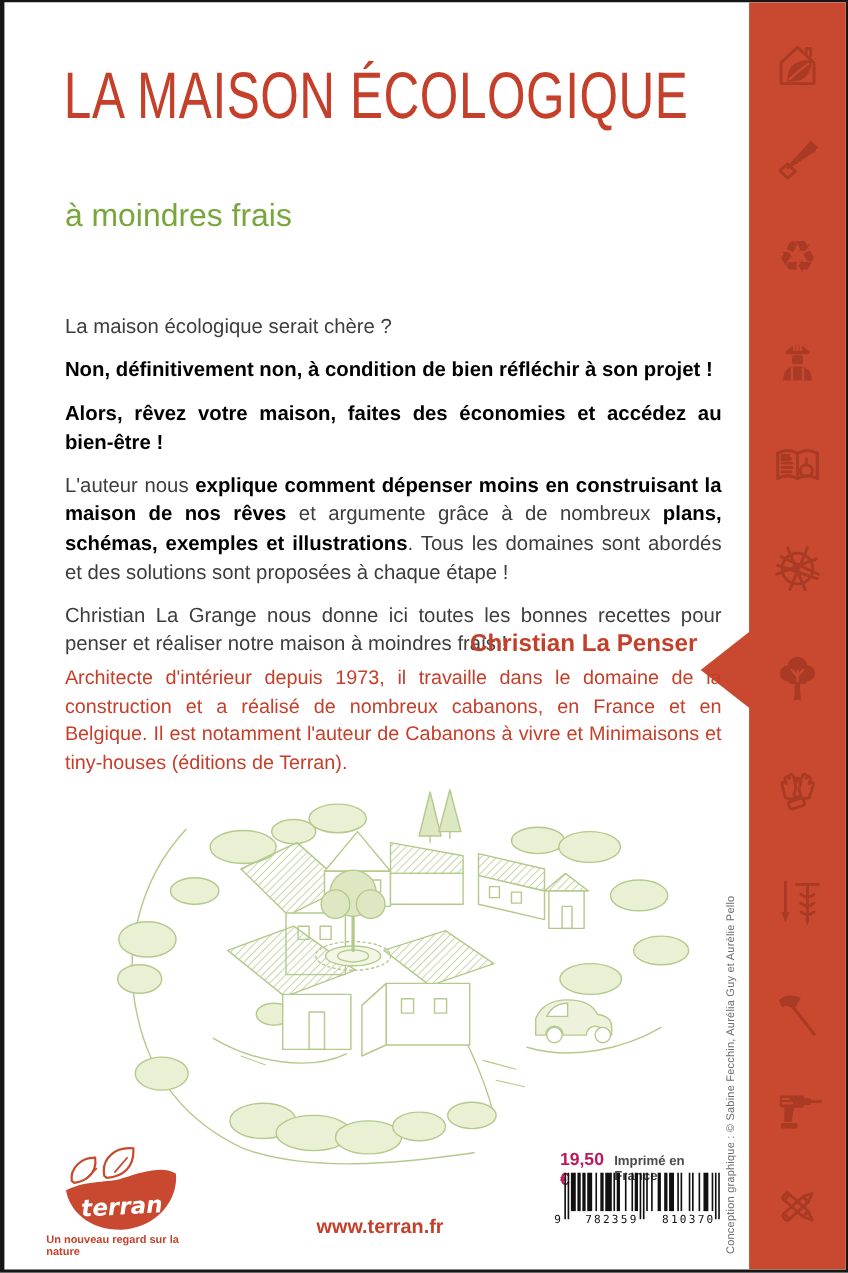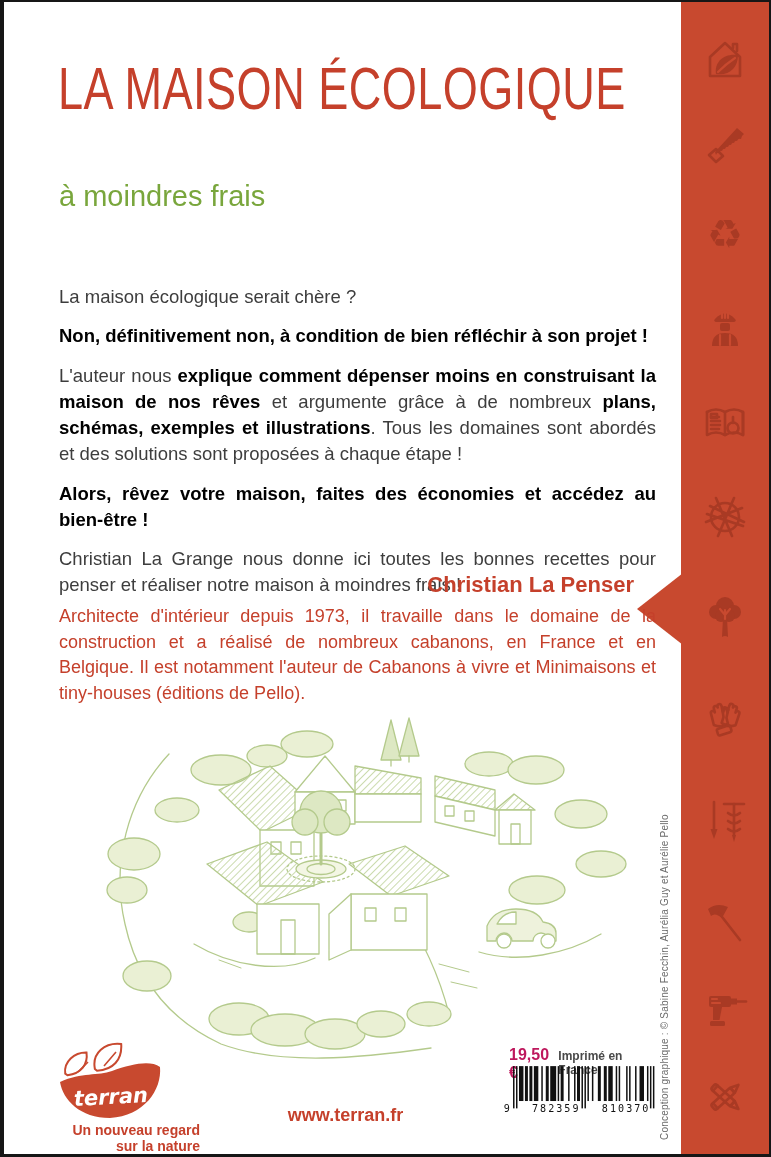--- a/index.html
+++ b/index.html
@@ -36,22 +36,22 @@
   .copy .b{font-weight:700; color:#000000;}
   
   .author{position:absolute; left:55px; top:570px; width:597px; color:#c5402b;}
   .author-name{font-size:22px; font-weight:700; text-align:right; padding-right:22px; margin:0 0 6px 0;}
   .author-bio{font-size:18px; line-height:1.42; text-align:justify; margin:0;}
   .author-bio .i{}
   
   .illus{position:absolute; left:95px; top:712px; width:560px; height:352px;}
   
   .logo{position:absolute; left:50px; top:1040px; width:114px; height:80px;}
-  .tagline{position:absolute; left:56px; top:1120px; width:140px; text-align:right;
-    color:#c5402b; font-size:14px; font-weight:700;}
+  .tagline{position:absolute; left:38px; top:1120px; width:140px; text-align:left;
+    color:#c5402b; font-size:10px; font-weight:700;}
   .website{position:absolute; left:0; top:1103px; width:683px; text-align:center;
     color:#c5402b; font-size:18px; font-weight:700;}
   .price-row{position:absolute; left:505px; top:1044px; width:148px;
     display:flex; justify-content:space-between; align-items:baseline;}
   .price{color:#be185d; font-size:16px; font-weight:700;}
   .printed{color:#4a4a4a; font-size:12px;font-weight:bold;}
   .barcode{position:absolute; left:498px; top:1062px; width:158px; height:52px;}
   .credit{position:absolute; left:655px; top:1138px; width:262px; height:16px;
     transform:rotate(-90deg); transform-origin:0 0;
     color:#6b6b6b; font-size:10px; letter-spacing:.2px; white-space:nowrap;}
@@ -169,28 +169,28 @@
 
   <h1 class="title">LA MAISON ÉCOLOGIQUE</h1>
   <h2 class="subtitle">
     <br>
     <span>à moindres frais</span>
   </h2>
 
   <div class="copy">
     <p><span>La maison écologique serait chère ?</span></p>
     <p><span class="b">Non, définitivement non, à condition de bien réfléchir à son projet !</span></p>
+    <p><span class="b">Alors, rêvez votre maison, faites des économies et accédez au bien-être !</span></p>
     <p><span>L'auteur nous </span><span class="b">explique comment dépenser moins en construisant la maison de nos rêves</span><span> et argumente grâce à de nombreux </span><span class="b">plans, schémas, exemples et illustrations</span><span>. Tous les domaines sont abordés et des solutions sont proposées à chaque étape !</span></p>
-    <p><span class="b">Alors, rêvez votre maison, faites des économies et accédez au bien-être !</span></p>
     <p><span>Christian La Grange nous donne ici toutes les bonnes recettes pour penser et réaliser notre maison à moindres frais !</span></p>
   </div>
 
   <div class="author">
     <p class="author-name">Christian La Penser</p>
-    <p class="author-bio"><span>Architecte d'intérieur depuis 1973, il travaille dans le domaine de la construction et a réalisé de nombreux cabanons, en France et en Belgique. Il est notamment l'auteur de </span><span class="i">Cabanons à vivre</span><span> et </span><span class="i">Minimaisons et tiny-houses</span><span> (éditions de Pello).</span></p>
+    <p class="author-bio"><span>Architecte d'intérieur depuis 1973, il travaille dans le domaine de la construction et a réalisé de nombreux cabanons, en France et en Belgique. Il est notamment l'auteur de </span><span class="i">Cabanons à vivre</span><span> et </span><span class="i">Minimaisons et tiny-houses</span><span> (éditions de Terran).</span></p>
   </div>
 
   <svg class="illus" viewBox="0 0 560 352">
     <defs>
       <pattern id="hatch" width="5" height="5" patternUnits="userSpaceOnUse" patternTransform="rotate(45)">
         <line x1="0" y1="0" x2="0" y2="5" stroke="#b9cf93" stroke-width="1.5"></line>
       </pattern>
     </defs>
     <g stroke="#b4ca8c" stroke-width="1.3" fill="none" stroke-linecap="round" stroke-linejoin="round">
 

